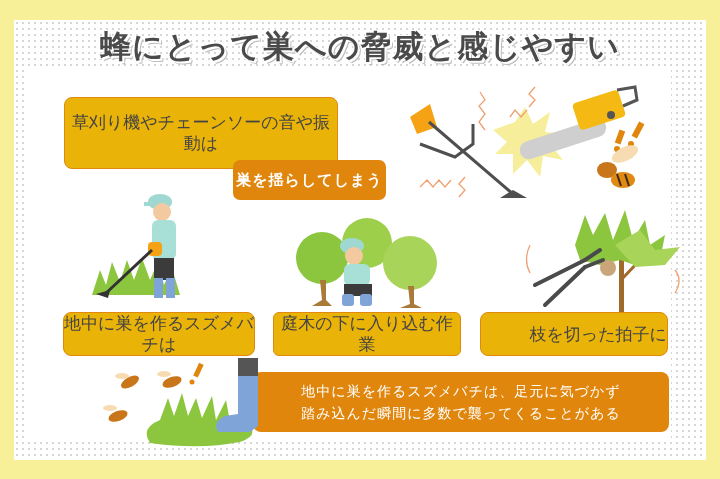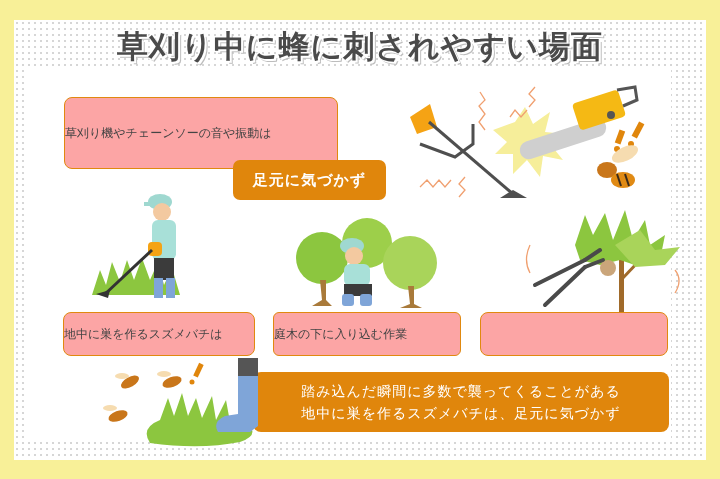--- a/index.html
+++ b/index.html
@@ -18,49 +18,49 @@
   .inner {
     position:absolute; left:26px; top:66px; width:645px; height:373px;
     background:#ffffff;
   }
   .title {
     position:absolute; left:0; top:26px; width:720px; text-align:center;
     font-size:31px; font-weight:bold; color:#4a4a4a; letter-spacing:1px;
     text-shadow: 2px 2px 0 #ffffff, 3px 3px 0 #bdbdbd, -1px -1px 0 #fff, 1px -1px 0 #fff, -1px 1px 0 #fff;
   }
   .box {
-    position:absolute; background:#fca5a5; border:1.5px solid #e0890f; border-radius:8px;
-    color:#444; font-size:12px; line-height:21px; text-align:center;
-    display:flex; align-items:center; justify-content:flex-start;
+    position:absolute; background:#eab308; border:1.5px solid #e0890f; border-radius:8px;
+    color:#444; font-size:17px; line-height:21px; text-align:center;
+    display:flex; align-items:center; justify-content:flex-end;
   }
   .obox {
     position:absolute; background:#e0860c; border-radius:7px; color:#fff;
     font-size:15px; font-weight:bold; text-align:center;
     display:flex; align-items:center; justify-content:center; letter-spacing:1px;
   }
   .illus { position:absolute; }
   svg { display:block; }
 </style>
 </head>
 <body>
 
 <div class="panel"></div>
 <div class="inner"></div>
 
-<div class="title">草刈り中に蜂に刺されやすい場面</div>
+<div class="title">蜂にとって巣への脅威と感じやすい</div>
 
 <div class="box" style="left:64px; top:97px; width:272px; height:70px;">
   <div>
     <div>草刈り機やチェーンソーの音や振動は</div>
   </div>
 </div>
 
 <div style="position:absolute; left:337px; top:148px; width:0; height:12px; border-left:1.5px solid #e0890f;"></div>
 
-<div class="obox" style="left:233px; top:160px; width:153px; height:40px;">足元に気づかず</div>
+<div class="obox" style="left:233px; top:160px; width:153px; height:40px;">巣を揺らしてしまう</div>
 
 <div class="illus" style="left:395px; top:82px;">
   <svg width="290" height="125" viewBox="0 0 290 125">
     <polygon points="120,40 130,25 138,42 155,30 150,50 170,52 155,62 168,78 148,74 145,95 132,78 118,92 118,72 100,72 112,60 98,48" fill="#f6ee9a"></polygon>
     <g stroke="#f0a070" stroke-width="1.3" fill="none">
       <polyline points="85,10 90,18 84,24 90,32 84,40 90,48"></polyline>
       <polyline points="140,5 134,12 140,18 134,25"></polyline>
       <polyline points="25,105 32,98 38,105 44,98 50,105 56,98"></polyline>
       <polyline points="70,95 64,102 70,108 64,115"></polyline>
       <polyline points="115,35 120,28 126,35 132,28"></polyline>
@@ -141,27 +141,28 @@
       <line x1="70" y1="62" x2="88" y2="55"></line>
     </g>
     <g stroke="#f0a070" stroke-width="1.3" fill="none">
       <path d="M15,40 Q8,55 15,68"></path>
       <path d="M160,65 Q168,75 160,88"></path>
     </g>
   </svg>
 </div>
 <div class="box" style="left:480px; top:312px; width:186px; height:42px;">
   <div>
+    <div>枝を切った拍子に</div>
   </div>
 </div>
 
 <div class="obox" style="left:253px; top:372px; width:416px; height:60px; font-size:14px; font-weight:normal; line-height:22px; border-radius:8px;">
   <div>
+    <div>地中に巣を作るスズメバチは、足元に気づかず</div>
     <div>踏み込んだ瞬間に多数で襲ってくることがある</div>
-    <div>地中に巣を作るスズメバチは、足元に気づかず</div>
   </div>
 </div>
 
 <div class="illus" style="left:100px; top:358px;">
   <svg width="170" height="92" viewBox="0 0 170 92">
     <path d="M50,85 Q40,70 60,62 L68,40 L74,58 L82,35 L88,58 L96,40 L102,60 L112,38 L116,62 L126,42 L130,64 L150,68 Q158,78 140,84 Q100,92 50,85 Z" fill="#8cc63f"></path>
     <rect x="138" y="0" width="20" height="20" fill="#555"></rect>
     <path d="M138,18 L158,18 L158,68 L150,74 L118,74 Q112,64 125,58 L138,56 Z" fill="#7fa5d8"></path>
     <g fill="#e0860c">
       <rect x="96" y="5" width="5" height="14" transform="rotate(25 98 12)"></rect>

